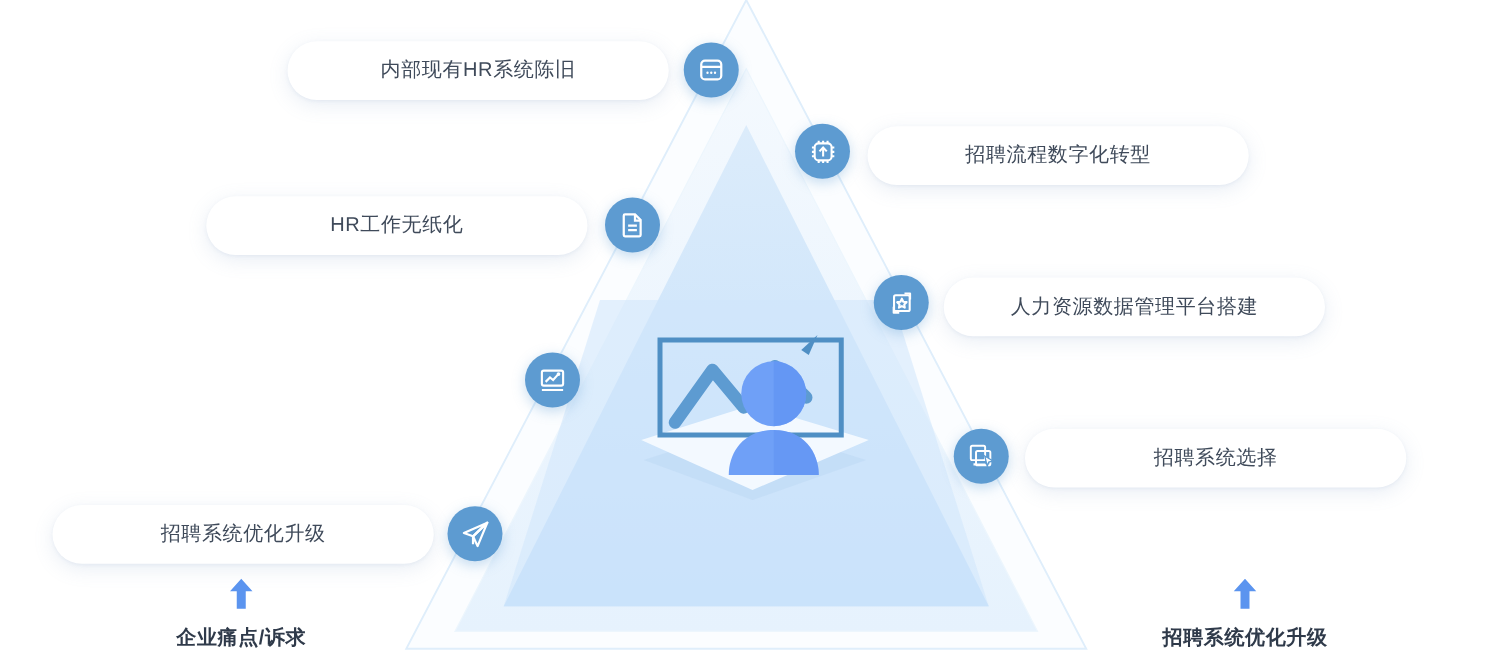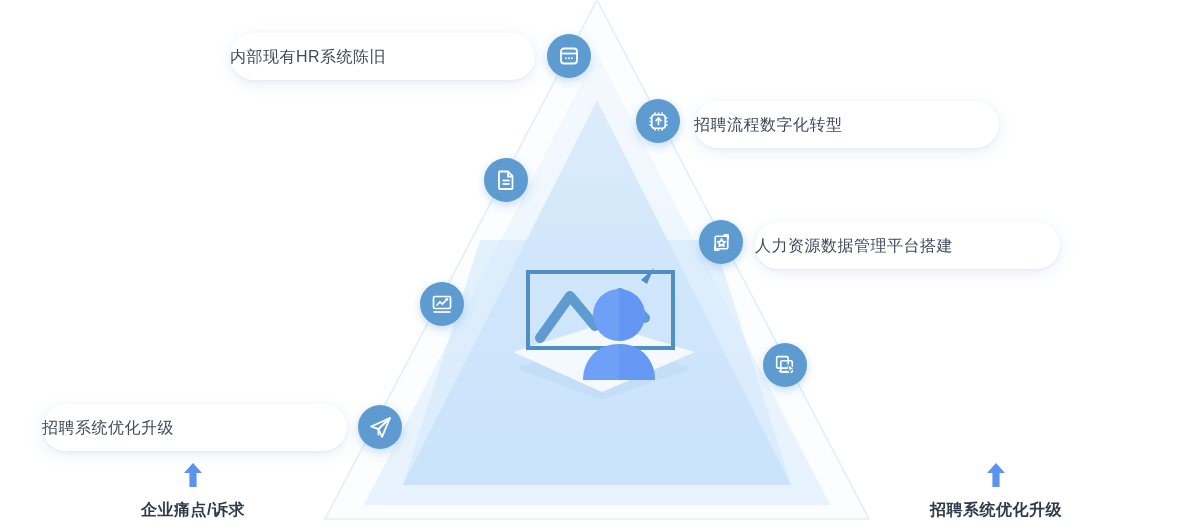--- a/index.html
+++ b/index.html
@@ -40,20 +40,21 @@
     width: 215px;
     height: 185px;
     pointer-events: none;
   }
 
   
   .pill {
     position: absolute;
     display: flex;
     align-items: center;
+    justify-content: center;
     background: #ffffff;
     border-radius: 999px;
     box-shadow: 0 4px 16px rgba(120, 150, 190, 0.16),
                 0 1px 3px rgba(120, 150, 190, 0.10);
     color: #3f4a5a;
     font-size: 16px;
     letter-spacing: 0.5px;
     white-space: nowrap;
     height: 47px;
     box-sizing: border-box;
@@ -142,20 +143,23 @@
   <div class="badge" style="left:547px; top:34px;">
     <svg width="24" height="24" viewBox="0 0 24 24" fill="none" stroke="#ffffff" stroke-width="1.8">
       <rect x="4" y="4.5" width="16" height="15" rx="3"></rect>
       <path d="M4 9.5 h16"></path>
       <circle cx="9" cy="14.2" r="0.95" fill="#ffffff" stroke="none"></circle>
       <circle cx="12" cy="14.2" r="0.95" fill="#ffffff" stroke="none"></circle>
       <circle cx="15" cy="14.2" r="0.95" fill="#ffffff" stroke="none"></circle>
     </svg>
   </div>
 
+  <div class="pill" style="left:165px; top:157px; width:305px;">
+    <span>HR工作无纸化</span>
+  </div>
   <div class="badge" style="left:484px; top:158px;">
     <svg width="24" height="24" viewBox="0 0 24 24" fill="none" stroke="#ffffff" stroke-width="1.8">
       <path d="M6 3.5 h8 l4.5 4.5 v12 a1 1 0 0 1 -1 1 h-11.5 a1 1 0 0 1 -1 -1 v-15.5 a1 1 0 0 1 1 -1 Z"></path>
       <path d="M14 3.5 v5 h4.5"></path>
       <path d="M8.5 12.5 h7"></path>
       <path d="M8.5 16 h7"></path>
     </svg>
   </div>
 
   <div class="badge" style="left:420px; top:282px;">
@@ -206,20 +210,23 @@
   </div>
 
   <div class="badge" style="left:763px; top:343px;">
     <svg width="25" height="25" viewBox="0 0 24 24" fill="none" stroke="#ffffff" stroke-width="1.5">
       <rect x="3.5" y="3.5" width="11" height="11" rx="1.2"></rect>
       <path d="M6.3 16.8 V17.8 h8.4"></path>
       <rect x="7.5" y="7.5" width="11" height="11" rx="1.2"></rect>
       <path d="M14.2 11.3 L20.6 15.1 L17.3 16 L16.1 19.2 Z" fill="#ffffff" stroke="#5d9bd1" stroke-width="1"></path>
     </svg>
   </div>
+  <div class="pill" style="left:820px; top:343px; width:305px;">
+    <span>招聘系统选择</span>
+  </div>
 
   <svg class="arrow-up" style="left:182px; top:462px;" viewBox="0 0 22 26" xmlns="http://www.w3.org/2000/svg">
     <path d="M11 1 L20 11 H14.6 V25 H7.4 V11 H2 Z" fill="#5b94ef"></path>
   </svg>
   <div class="caption" style="left:93px; top:500px; width:200px;">
     <span>企业痛点/诉求</span>
   </div>
 
   <svg class="arrow-up" style="left:985px; top:462px;" viewBox="0 0 22 26" xmlns="http://www.w3.org/2000/svg">
     <path d="M11 1 L20 11 H14.6 V25 H7.4 V11 H2 Z" fill="#5b94ef"></path>

